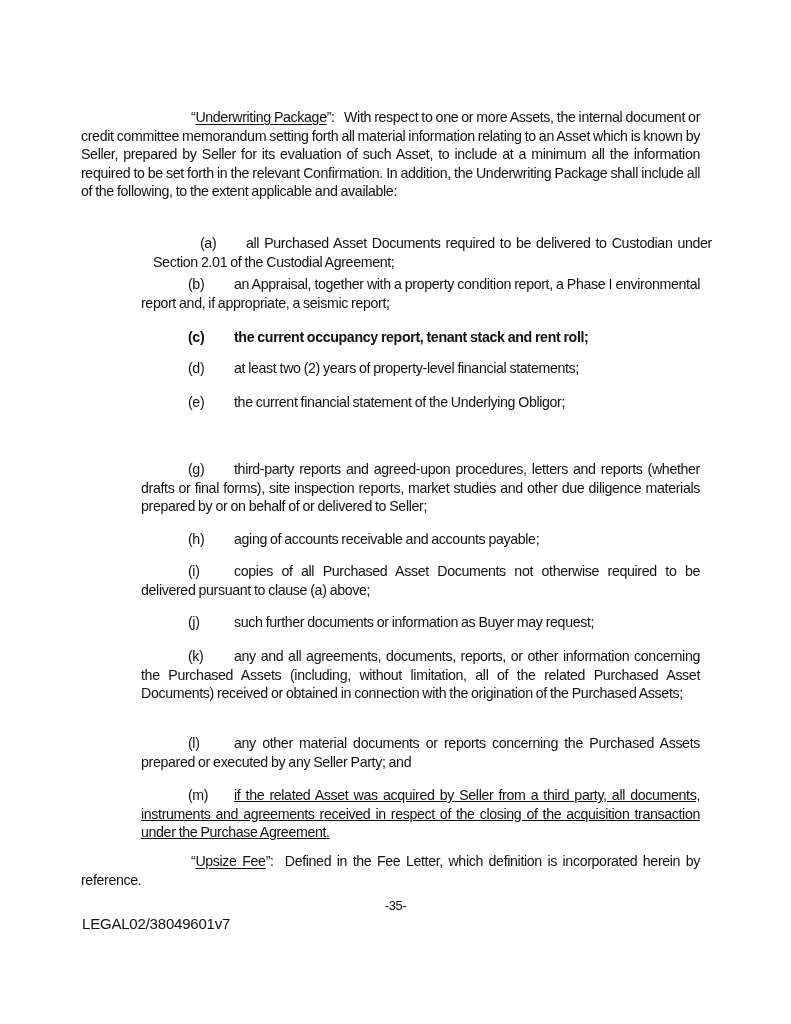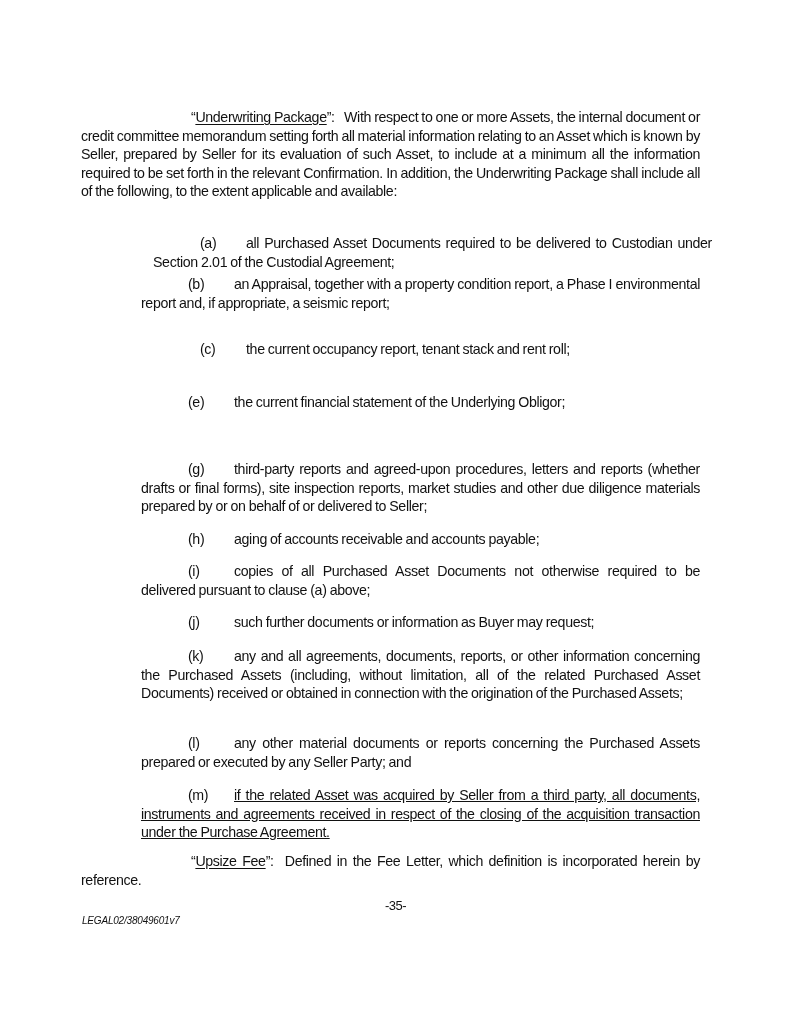--- a/index.html
+++ b/index.html
@@ -55,46 +55,48 @@
       width: 791px;
       top: 898px;
       text-align: center;
       font-size: 13px;
       letter-spacing: -0.5px;
     }
     .doc-id {
       position: absolute;
       left: 82px;
       top: 915px;
-      font-size: 10px;
+      font-size: 15px;
       letter-spacing: -0.2px;
-      font-style: italic;
     }
   </style>
 </head>
 <body>
 
 <div class="page">
 
   <p class="text def-para" style="top:108px; margin:0;">
     <span>“</span><span class="term">Underwriting Package</span><span>”:</span>&nbsp;&nbsp;&nbsp;<span>With respect to one or more Assets, the internal document or credit committee memorandum setting forth all material information relating to an Asset which is known by Seller, prepared by Seller for its evaluation of such Asset, to include at a minimum all the information required to be set forth in the relevant Confirmation.  In addition, the Underwriting Package shall include all of the following, to the extent applicable and available:</span>
   </p>
 
   <p class="text item-para" style="top:222px; margin:12px;">
     <span class="item-label">(a)</span><span>all Purchased Asset Documents required to be delivered to Custodian under Section 2.01 of the Custodial Agreement;</span>
   </p>
 
   <p class="text item-para" style="top:275px; margin:0;">
     <span class="item-label">(b)</span><span>an Appraisal, together with a property condition report, a Phase I environmental report and, if appropriate, a seismic report;</span>
   </p>
 
-  <p class="text item-para" style="top:328px; margin:12px;">
+  <p class="text item-para" style="top:328px; margin:0;font-weight:bold;">
     <span class="item-label">(c)</span><span>the current occupancy report, tenant stack and rent roll;</span>
   </p>
 
+  <p class="text item-para" style="top:359px; margin:0;">
+    <span class="item-label">(d)</span><span>at least two (2) years of property-level financial statements;</span>
+  </p>
 
   <p class="text item-para" style="top:393px; margin:0;">
     <span class="item-label">(e)</span><span>the current financial statement of the Underlying Obligor;</span>
   </p>
 
 
   <p class="text item-para" style="top:460px; margin:0;">
     <span class="item-label">(g)</span><span>third-party reports and agreed-upon procedures, letters and reports (whether drafts or final forms), site inspection reports, market studies and other due diligence materials prepared by or on behalf of or delivered to Seller;</span>
   </p>
 

